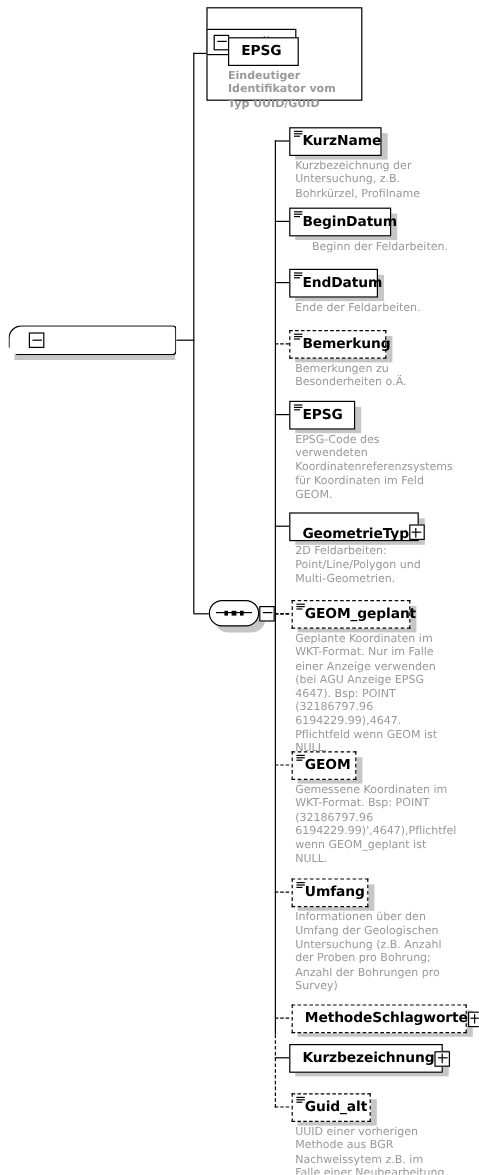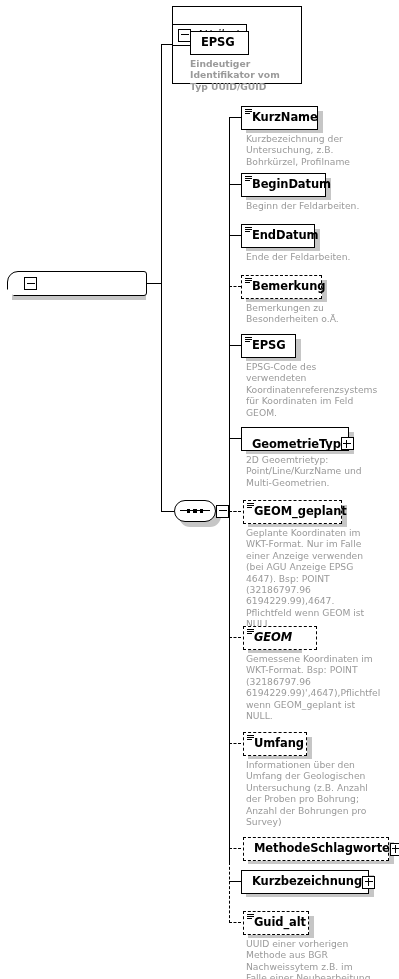--- a/index.html
+++ b/index.html
@@ -286,21 +286,21 @@
 <div class="line-h" style="left:229px; top:184px; width:12px;"></div>
 <div class="node-shadow" style="left:246px; top:178px; width:85px; height:22px;"></div>
 <div class="node" style="left:241px; top:173px; width:85px;">
   <span class="type-glyph">
     <i></i>
       <i></i>
       <i></i>
   </span>
   <span class="node-label">BeginDatum</span>
 </div>
-<div class="annot" style="left:246px; top:200px;">Beginn der Feldarbeiten.</div>
+<div class="annot" style="left:260px; top:200px;">Beginn der Feldarbeiten.</div>
 
 <div class="line-h" style="left:229px; top:235px; width:12px;"></div>
 <div class="node-shadow" style="left:246px; top:229px; width:74px; height:22px;"></div>
 <div class="node" style="left:241px; top:224px; width:74px;">
   <span class="type-glyph">
     <i></i>
       <i></i>
       <i></i>
   </span>
   <span class="node-label">EndDatum</span>
@@ -330,37 +330,37 @@
   <span class="node-label">EPSG</span>
 </div>
 <div class="annot" style="left:246px; top:361px;">EPSG-Code des verwendeten Koordinatenreferenzsystems für Koordinaten im Feld GEOM.</div>
 
 <div class="line-h" style="left:229px; top:438px; width:12px;"></div>
 <div class="node-shadow" style="left:246px; top:432px; width:108px; height:22px;"></div>
 <div class="node" style="left:241px; top:427px; width:108px;align-items:flex-end;">
   <span class="node-label">GeometrieTyp</span>
   <span class="expander plus" style="margin-left:auto;"></span>
 </div>
-<div class="annot" style="left:246px; top:454px;">2D Geoemtrietyp: Point/Line/KurzName und Multi-Geometrien.</div>
+<div class="annot" style="left:246px; top:454px;">2D Feldarbeiten: Point/Line/Polygon und Multi-Geometrien.</div>
 
 <div class="dash-h" style="left:229px; top:511px; width:12px;"></div>
 <div class="node-shadow" style="left:248px; top:505px; width:99px; height:22px;"></div>
 <div class="node optional" style="left:243px; top:500px; width:99px;">
   <span class="type-glyph">
     <i></i>
       <i></i>
       <i></i>
   </span>
   <span class="node-label">GEOM_geplant</span>
 </div>
 <div class="annot" style="left:246px; top:527px;">Geplante Koordinaten im WKT-Format. Nur im Falle einer Anzeige verwenden (bei AGU Anzeige EPSG 4647). Bsp: POINT (32186797.96 6194229.99),4647. Pflichtfeld wenn GEOM ist NULL.</div>
 
 <div class="dash-h" style="left:229px; top:637px; width:12px;"></div>
 <div class="node-shadow" style="left:248px; top:631px; width:54px; height:22px;"></div>
-<div class="node optional" style="left:243px; top:626px; width:74px;font-style:italic;">
+<div class="node optional" style="left:243px; top:626px; width:54px;">
   <span class="type-glyph">
     <i></i>
       <i></i>
       <i></i>
   </span>
   <span class="node-label">GEOM</span>
 </div>
 <div class="annot" style="left:246px; top:653px;">Gemessene Koordinaten im WKT-Format. Bsp: POINT (32186797.96 6194229.99)',4647),Pflichtfel wenn GEOM_geplant ist NULL.</div>
 
 <div class="dash-h" style="left:229px; top:743px; width:12px;"></div>

